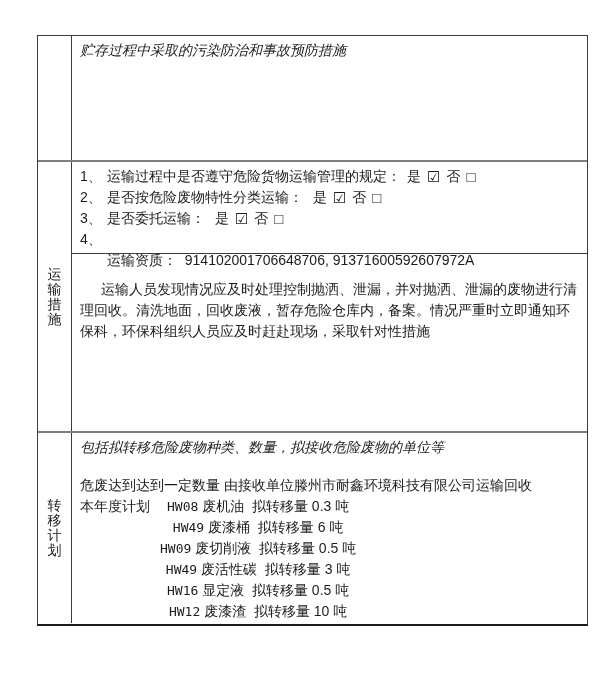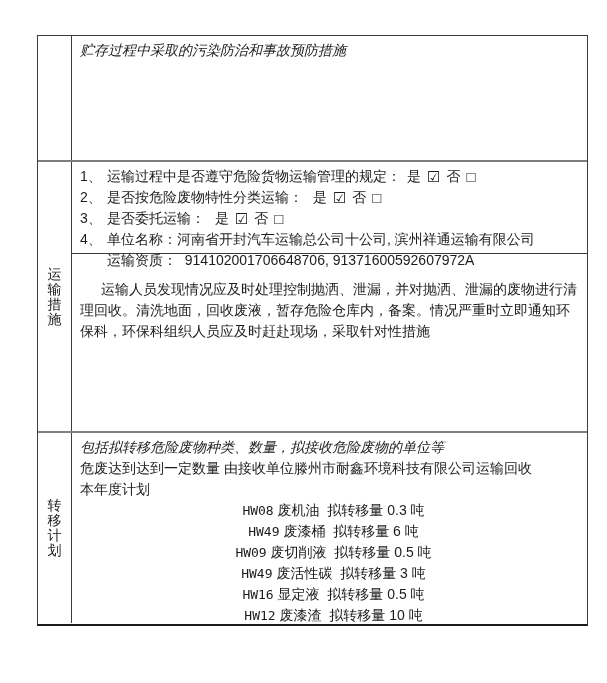--- a/index.html
+++ b/index.html
@@ -39,21 +39,21 @@
   .subcell-measures { flex: 1 1 auto; }
   .italic-head { font-style: italic; }
   .gap { height: 21px; }
   .gap-s { height: 17px; }
   .check-line { display: flex; flex-direction: row; white-space: pre-wrap; }
   .check-line .num { flex: 0 0 27px; }
   .check-line .q { white-space: pre-wrap; }
   .check-line .opt { margin-left: 6px; }
   .check-line .box { margin-left: 6px; font-size: 15px; }
   .indent-body { text-indent: 1.5em; }
-  .plan-row { display: flex; flex-direction: column; }
+  .plan-row { display: flex; flex-direction: row; }
   .plan-label { flex: 0 0 auto; }
   .hw-lines { margin-left: 10px; text-align: center; }
   .hw-line { white-space: pre; }
   .hw-code { font-family: "DejaVu Sans Mono", "Liberation Mono", monospace; font-size: 13px; }
 </style>
 </head>
 <body>
 
 <div class="form-table">
 
@@ -70,21 +70,21 @@
         <div>运</div>
         <div>输</div>
         <div>措</div>
         <div>施</div>
       </div>
     <div class="content-cell">
       <div class="subcell-list pad">
           <div class="check-line"><span class="num">1、</span><span class="q">运输过程中是否遵守危险货物运输管理的规定：</span><span class="opt">是</span><span class="box">☑</span><span class="opt">否</span><span class="box">□</span></div>
           <div class="check-line"><span class="num">2、</span><span class="q">是否按危险废物特性分类运输： </span><span class="opt">是</span><span class="box">☑</span><span class="opt">否</span><span class="box">□</span></div>
           <div class="check-line"><span class="num">3、</span><span class="q">是否委托运输： </span><span class="opt">是</span><span class="box">☑</span><span class="opt">否</span><span class="box">□</span></div>
-          <div class="check-line"><span class="num">4、</span><span class="q">单位名称：河南省开封汽车运输总公司十公司, 滨州祥通运输有限公司</span></div>
+          <div class="check-line"><span class="num">4、</span></div>
           <div class="check-line"><span class="num"></span><span class="q">运输资质：  914102001706648706, 91371600592607972A</span></div>
         </div>
       <div class="subcell-measures pad">
         <div class="gap"></div>
         <div class="indent-body">运输人员发现情况应及时处理控制抛洒、泄漏，并对抛洒、泄漏的废物进行清理回收。清洗地面，回收废液，暂存危险仓库内，备案。情况严重时立即通知环保科，环保科组织人员应及时赶赴现场，采取针对性措施</div>
       </div>
     </div>
   </div>
 
   <div class="trow trow-transfer">

